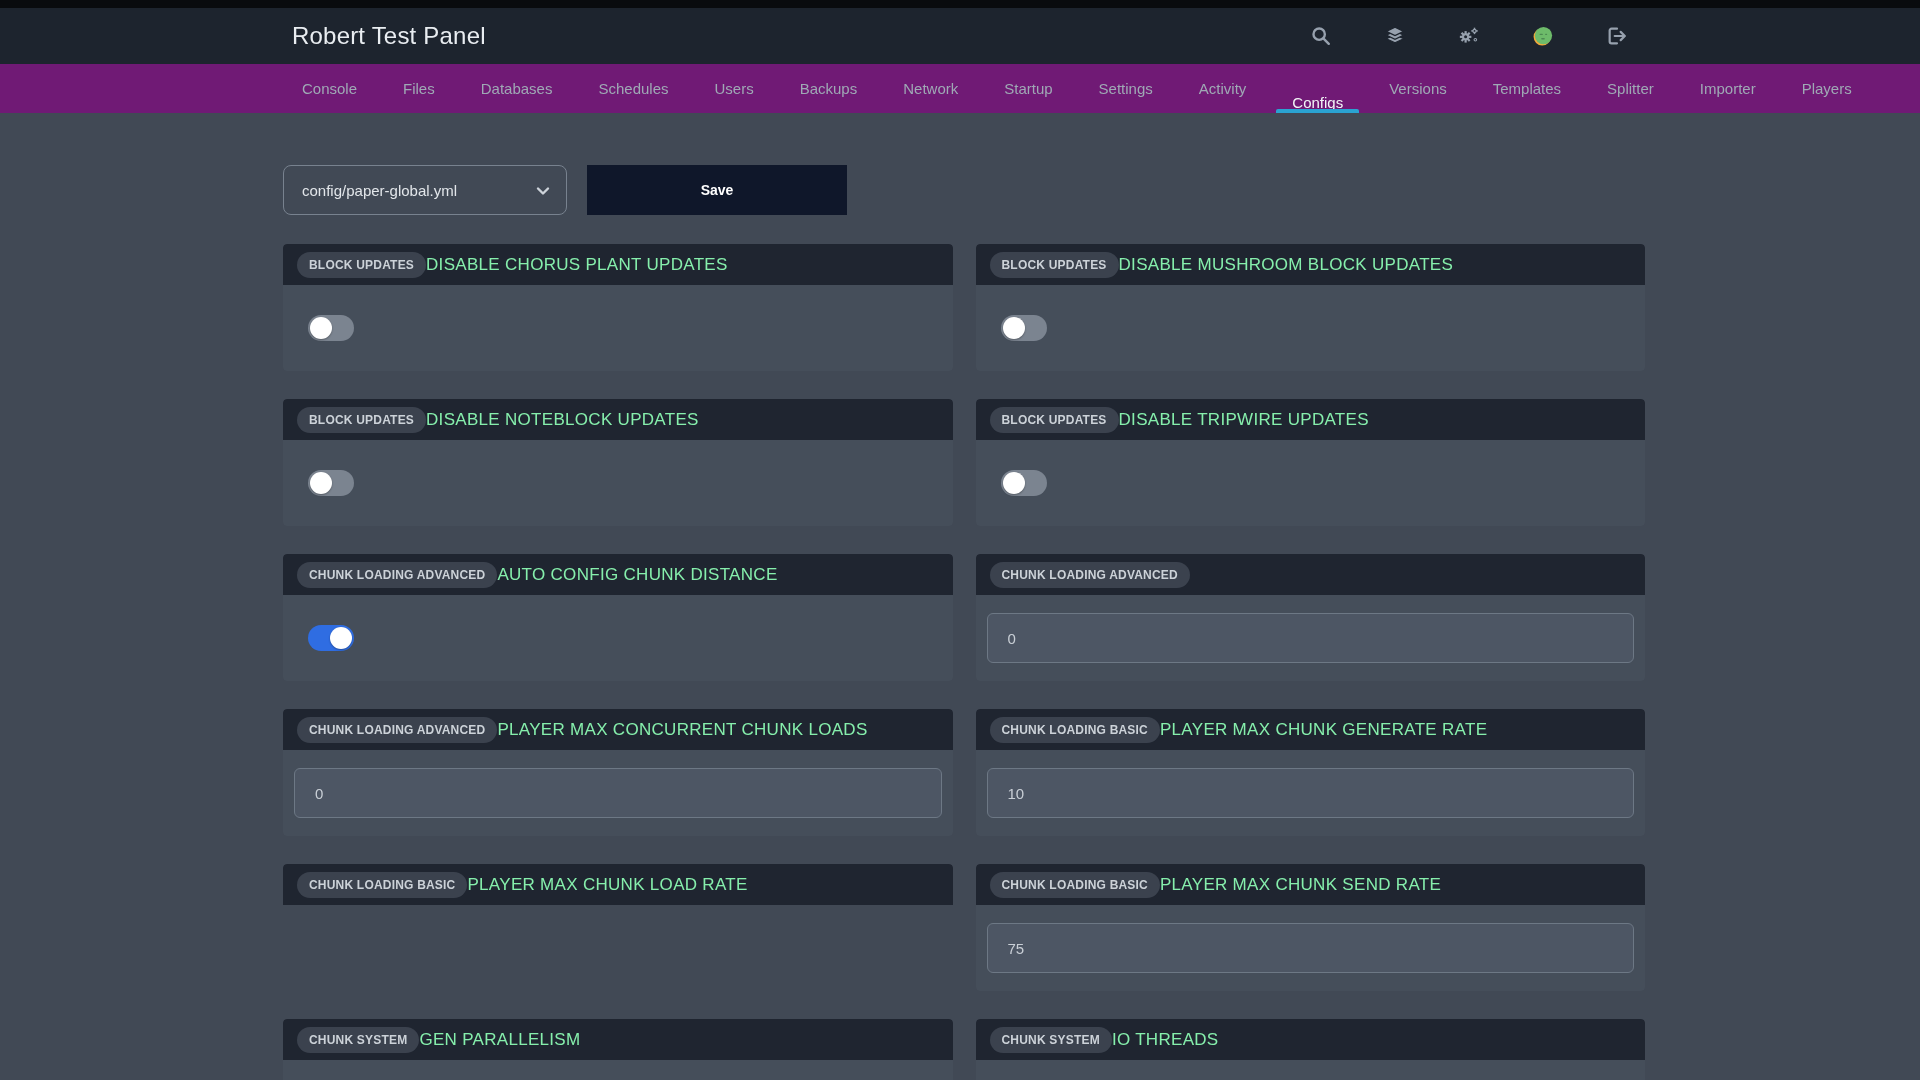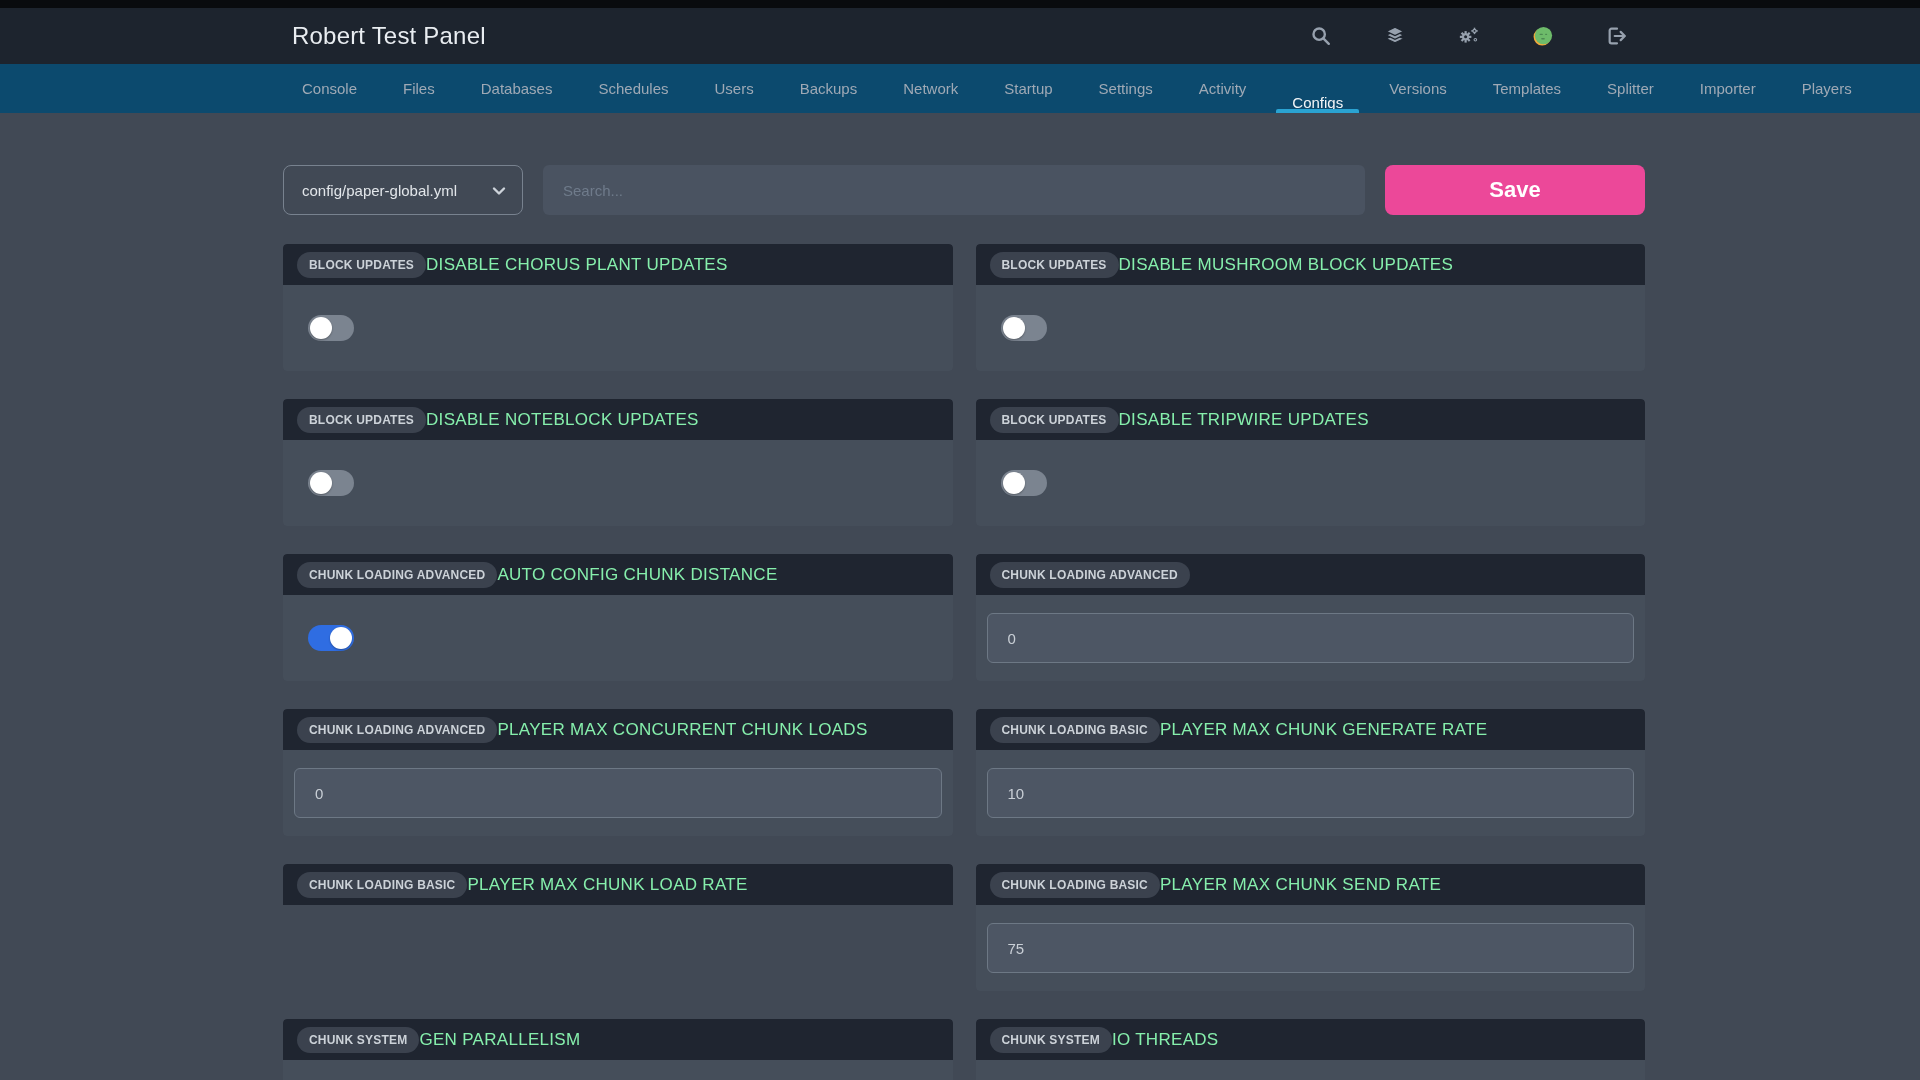--- a/index.html
+++ b/index.html
@@ -22,53 +22,53 @@
   }
   .header-icons {
     position:absolute; right:292px; top:0; height:56px;
     display:flex; align-items:center; gap:52px;
   }
   .hicon { width:22px; height:22px; display:flex; align-items:center; justify-content:center; cursor:pointer; }
   .hicon svg { display:block; }
 
   
   .nav-bar {
-    height:49px; background:#0c4a6e;
+    height:49px; background:#701a75;
     display:flex; align-items:stretch; padding-left:286px; gap:14px;
   }
   .nav-tab {
     display:flex; align-items:center; padding:0 16px;
     font-size:15px; color:#9fa9b5; cursor:pointer; position:relative;
     white-space:nowrap;
   }
   .nav-tab.active { color:#f3f6f8;margin-top:28px; }
   .nav-tab.active::after {
     content:""; position:absolute; left:0; right:0; bottom:0; height:4px;
     background:#2aa3d2; border-radius:2px 2px 0 0;
   }
 
   
   .main { width:1362px; margin-left:283px; }
 
   .toolbar { display:flex; margin-top:52px; gap:20px; }
   .file-select {
-    width:240px; height:50px; border:1px solid #78828f; border-radius:8px;
+    width:284px; height:50px; border:1px solid #78828f; border-radius:8px;
     display:flex; align-items:center; padding:0 16px 0 18px;
     font-size:15px; color:#e2e6ea; cursor:pointer; background:transparent;
   }
   .file-select .sel-text { flex:1; }
   .search-box {
     flex:1; height:50px; background:#4a5361; border:none; border-radius:6px;
     padding:0 20px; font-size:15px; color:#dfe3e8;
     font-family:"Liberation Sans", sans-serif; outline:none;
   }
   .search-box::placeholder { color:#6f7b8b; opacity:1; }
   .save-btn {
-    width:260px; height:50px; background:#ec4899; border:none; border-radius:8px;
-    color:#ffffff; font-size:22px; font-weight:bold; cursor:pointer;
+    width:260px; height:50px; background:#0f172a; border:none; border-radius:0;
+    color:#ffffff; font-size:14px; font-weight:bold; cursor:pointer;
     font-family:"Liberation Sans", sans-serif;
   }
 
   
   .cards-grid {
     margin-top:29px;
     display:grid; grid-template-columns:1fr 1fr; column-gap:23px; row-gap:28px;
   }
   .config-card { border-radius:4px; overflow:hidden; }
   .card-header {
@@ -191,21 +191,20 @@
 <div class="main">
   <div class="toolbar">
     <div class="file-select">
       <span class="sel-text">config/paper-global.yml</span>
       <span>
         <svg width="14" height="10" viewBox="0 0 14 10" fill="none" stroke="#cdd3da" stroke-width="2.4" stroke-linecap="round" stroke-linejoin="round">
           <polyline points="2,2.5 7,7.5 12,2.5"></polyline>
         </svg>
       </span>
     </div>
-    <input class="search-box" type="text" placeholder="Search..." style="">
     <button class="save-btn">Save</button>
   </div>
 
   <div class="cards-grid" id="cardsGrid">
       <div class="config-card">
         <div class="card-header">
           <span class="cat-badge">BLOCK UPDATES</span>
           <span class="card-title">DISABLE CHORUS PLANT UPDATES</span>
         </div>
         <div class="card-body">

